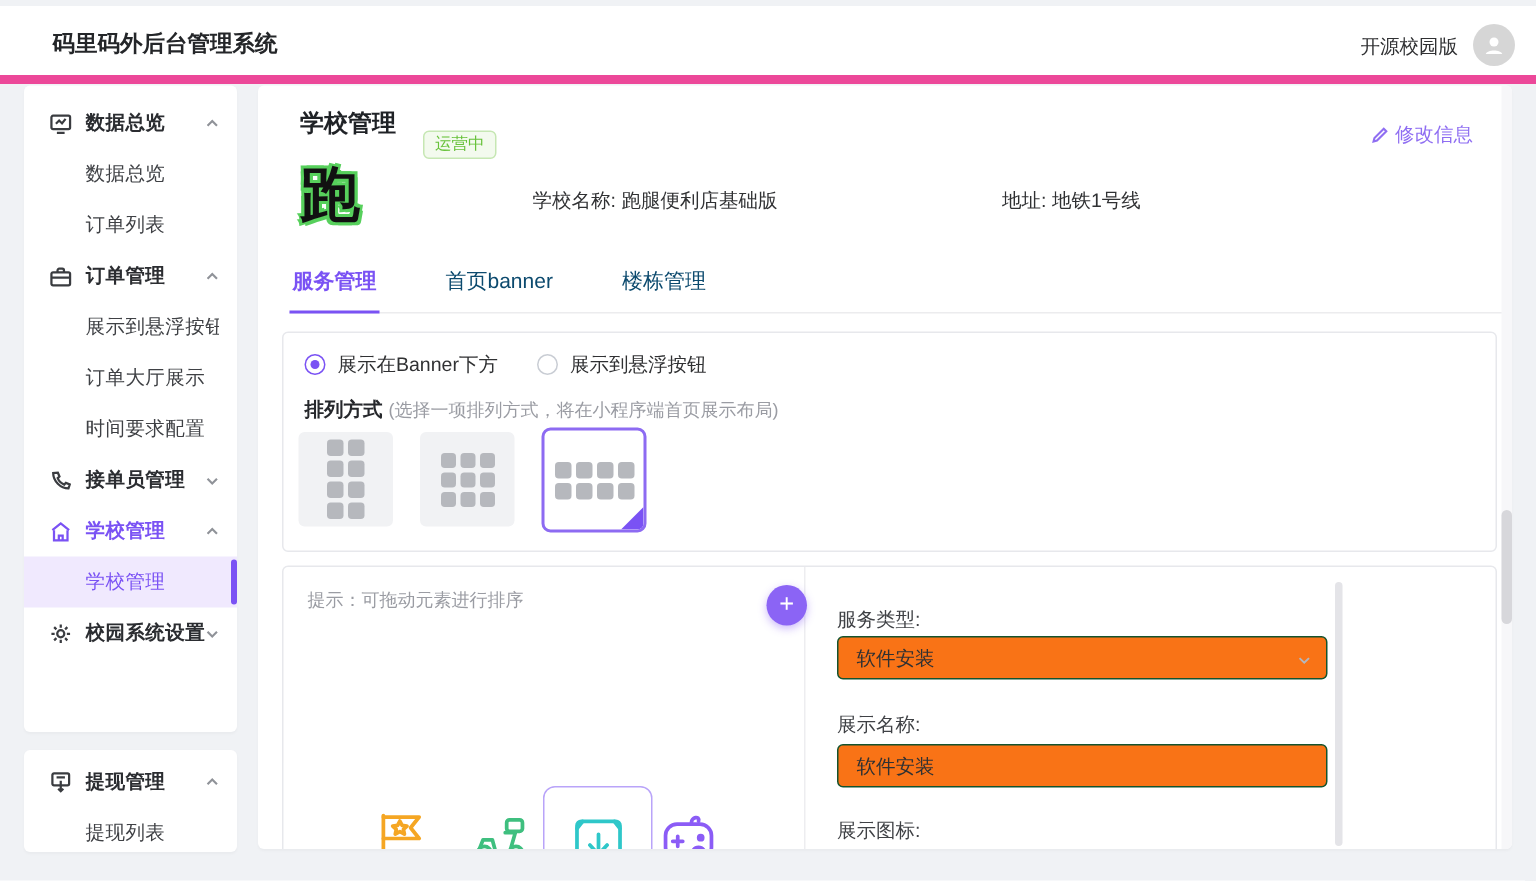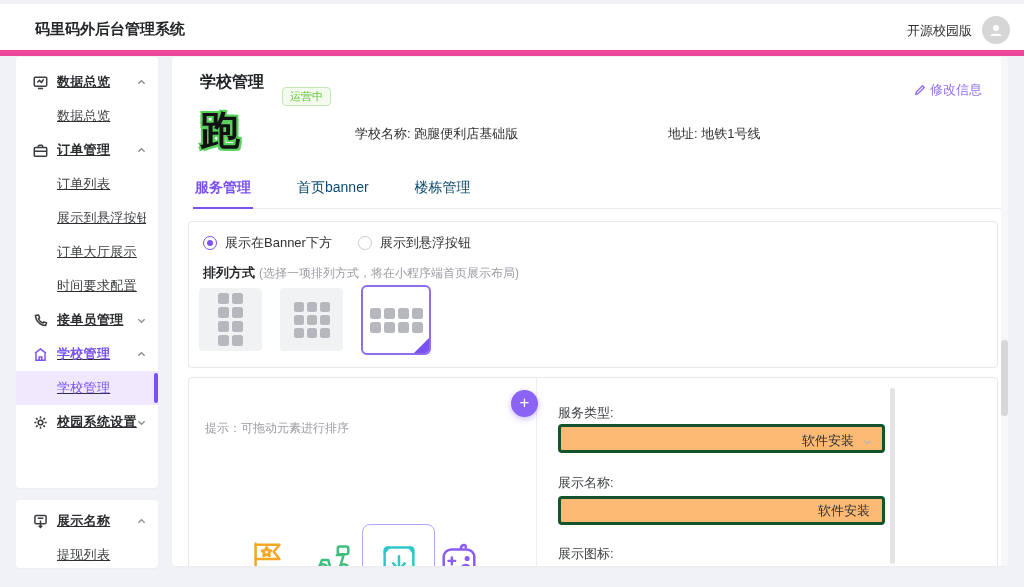--- a/index.html
+++ b/index.html
@@ -9,21 +9,21 @@
   
   .hdr { position:absolute; left:0; top:4px; width:1024px; height:52px; background:#fff; border-bottom:6px solid #ec4899; }
   .hdr-title { position:absolute; left:35px; top:16px; font-size:15px; font-weight:bold; color:#242629; }
   .hdr-right { position:absolute; right:52px; top:18px; font-size:13px; color:#303133; }
   .avatar { position:absolute; right:14px; top:12px; width:28px; height:28px; border-radius:50%; background:#d6d6d6; display:flex; align-items:center; justify-content:center; }
 
   
   .side-card { position:absolute; left:16px; width:142px; background:#fff; border-radius:4px; overflow:hidden; box-shadow:0 1px 2px rgba(0,0,0,.03); }
   #side1 { top:57px; height:431px; padding-top:8px; }
   #side2 { top:500px; height:68px; padding-top:4px; }
-  .mi { position:relative; height:34px; display:flex; align-items:center; padding:0 12px 0 17px; font-size:13px; color:#2b2d31; cursor:pointer;text-decoration:underline; }
+  .mi { position:relative; height:34px; display:flex; align-items:center; padding:0 12px 0 17px; font-size:13px; color:#2b2d31; cursor:pointer; }
   .mi .mic { width:15px; height:15px; margin-right:9px; display:flex; align-items:center; color:#3a3c40; flex:none; }
   .mi .mil { flex:1; font-weight:600; letter-spacing:.3px; white-space:nowrap; overflow:hidden; }
   .mi .chev { width:9px; height:9px; color:#909399; flex:none; }
   .mi.child { padding-left:41px; }
   .mi.child .mil { font-weight:400; color:#3f4145; }
   .mi.p-active .mil, .mi.p-active .mic { color:#7a52f4; }
   .mi.active { background:#f0e9fe; }
   .mi.active .mil { color:#7a52f4; }
   .mi.active::after { content:""; position:absolute; right:0; top:2px; bottom:2px; width:4px; background:#7a52f4; border-radius:2px; }
   svg { display:block; }
@@ -57,31 +57,31 @@
   .opt.c2 { grid-template-columns:repeat(2,11px); }
   .opt.c3 { grid-template-columns:repeat(3,10px); }
   .opt.c4 { grid-template-columns:repeat(4,11px); }
   .opt .dot { width:100%; aspect-ratio:1; background:#b6b8bd; border-radius:2.5px; }
   .opt.sel { width:70px; height:70px; background:#fff; border:2px solid #8d6bf2; border-radius:6px; position:relative; overflow:hidden; margin-top:-3px; }
   .opt.sel::after { content:""; position:absolute; right:0; bottom:0; border-style:solid; border-width:0 0 15px 15px; border-color:transparent transparent #7a52f4 transparent; }
 
   
   .box2 { position:absolute; left:16px; top:320px; width:810px; height:320px; border:1px solid #e7e8ec; border-radius:4px; }
   .b2-divider { position:absolute; left:347px; top:0; bottom:0; width:1px; background:#ededf0; }
-  .hint { position:absolute; left:16px; top:14px; font-size:12px; color:#9a9ca3;margin-top:28px; }
+  .hint { position:absolute; left:16px; top:14px; font-size:12px; color:#9a9ca3; }
   .add-btn { position:absolute; left:322px; top:12px; width:27px; height:27px; border-radius:50%; background:#8b64f5; color:#fff; font-size:17px; line-height:25px; text-align:center; box-shadow:0 2px 6px rgba(139,100,245,.45); cursor:pointer; }
   .icons-row { position:absolute; left:0; top:146px; }
   .icon-slot { position:absolute; cursor:pointer; }
   #flagSlot { left:58px; top:12px; } #scooterSlot { left:122px; top:12px; } #padSlot { left:248px; top:12px; }
   .sel-wrap { position:absolute; left:173px; top:0; width:73px; height:76px; border:1px solid #b9a4f9; border-radius:8px; background:#fff; display:flex; align-items:flex-start; justify-content:center; padding-top:14px; }
 
   .b2-right { position:absolute; left:348px; top:0; right:0; bottom:0; }
   .fld-label { position:absolute; left:21px; font-size:13px; color:#3f4145; }
   #lblType { top:26px; } #lblName { top:96px; } #lblIcon { top:167px; }
-  .select, .tinput { position:absolute; left:21px; width:327px; height:29px; border:3px solid #14532d; border-radius:4px; background:#fdba74; font-size:13px; color:#303133;text-align:right; }
+  .select, .tinput { position:absolute; left:21px; width:327px; height:29px; border:1px solid #14532d; border-radius:4px; background:#f97316; font-size:13px; color:#303133; }
   .select { top:46px; line-height:27px; padding:0 28px 0 12px; }
   .select .car { position:absolute; right:10px; top:11px; width:9px; height:9px; color:#b4b7bd; }
   .tinput { top:118px; padding:0 12px; font-family:inherit; outline:none; }
   .inner-sb { position:absolute; left:353px; top:10px; width:5px; height:176px; border-radius:3px; background:#e4e4e8; }
 
   
   .sb-track { position:absolute; right:0; top:0; bottom:0; width:7px; background:#f7f7f9; }
   .sb-thumb { position:absolute; right:0; top:283px; width:7px; height:76px; border-radius:4px; background:#d7d7db; }
 </style>
 </head>
@@ -115,39 +115,39 @@
         <svg width="9" height="9" viewBox="0 0 10 10" fill="none" stroke="currentColor" stroke-width="1.6">
           <path d="M1.5 6.5L5 3l3.5 3.5"></path>
         </svg>
       </span>
   </div>
   <div class="mi child">
     <span class="mil">数据总览</span>
   </div>
 
 
+  <div class="mi child">
+      <span class="mil">订单列表</span>
+    </div>
   <div class="mi">
     <span class="mic">
         <svg width="15" height="15" viewBox="0 0 14 14" fill="none" stroke="currentColor" stroke-width="1.4">
           <rect x="1.2" y="4.2" width="11.6" height="8.2" rx="1"></rect>
           <path d="M5 4V3a1 1 0 011-1h2a1 1 0 011 1v1"></path>
           <path d="M1.2 7.6h11.6"></path>
         </svg>
       </span>
     <span class="mil">订单管理</span>
     <span class="chev">
         <svg width="9" height="9" viewBox="0 0 10 10" fill="none" stroke="currentColor" stroke-width="1.6">
           <path d="M1.5 6.5L5 3l3.5 3.5"></path>
         </svg>
       </span>
   </div>
   <div class="mi child">
-      <span class="mil">订单列表</span>
-    </div>
-  <div class="mi child">
       <span class="mil">展示到悬浮按钮</span>
     </div>
   <div class="mi child">
       <span class="mil">订单大厅展示</span>
     </div>
   <div class="mi child">
       <span class="mil">时间要求配置</span>
     </div>
 
   <div class="mi">
@@ -201,21 +201,21 @@
 
 <div class="side-card" id="side2">
   <div class="mi">
     <span class="mic">
         <svg width="15" height="15" viewBox="0 0 14 14" fill="none" stroke="currentColor" stroke-width="1.4">
           <rect x="1.8" y="1.5" width="10.4" height="7.5" rx="1"></rect>
           <path d="M4.4 4h5.2"></path>
           <path d="M7 6v6.4M5.4 11l1.6 1.6L8.6 11"></path>
         </svg>
       </span>
-    <span class="mil">展示名称</span>
+    <span class="mil">提现管理</span>
     <span class="chev">
         <svg width="9" height="9" viewBox="0 0 10 10" fill="none" stroke="currentColor" stroke-width="1.6">
           <path d="M1.5 6.5L5 3l3.5 3.5"></path>
         </svg>
       </span>
   </div>
   <div class="mi child">
       <span class="mil">提现列表</span>
     </div>
 </div>

